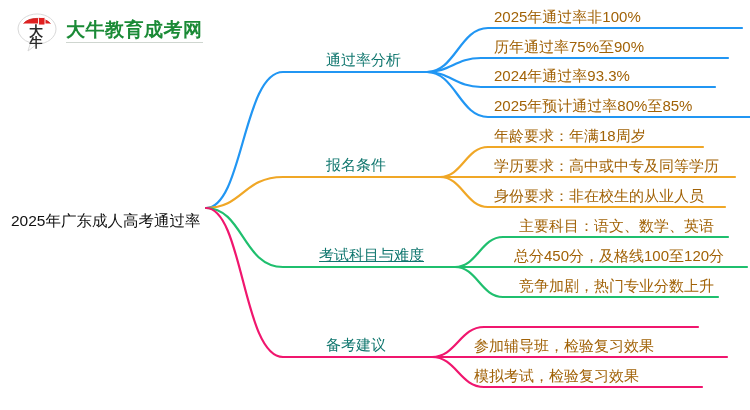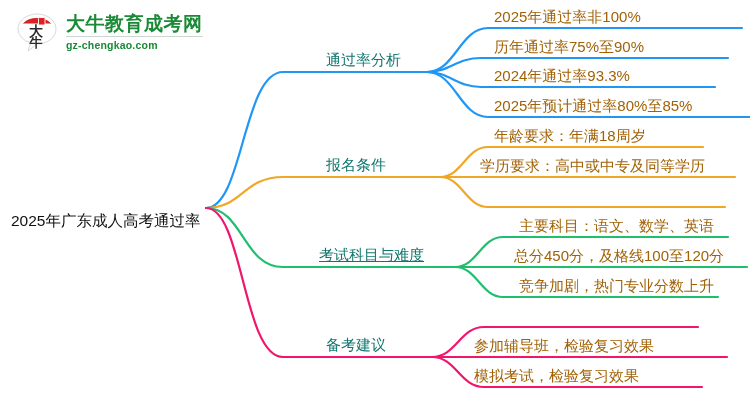--- a/index.html
+++ b/index.html
@@ -52,21 +52,20 @@
         <path d="M9.5 13.5 a15.5 10 0 0 1 27 0 z" fill="#e02020"></path>
         <path d="M9.5 13.5 a15.5 10 0 0 1 27 0" fill="none" stroke="#c41414" stroke-width="0.8"></path>
         <rect x="24.5" y="7.5" width="6.5" height="7.5" rx="1" fill="#e02020" stroke="#ffffff" stroke-width="0.9"></rect>
         <text x="22" y="26" font-family="'DejaVu Sans', sans-serif" font-size="14" font-weight="bold" fill="#2b2b2b" text-anchor="middle">大</text>
         <text x="22" y="37" font-family="'DejaVu Sans', sans-serif" font-size="13" font-weight="bold" fill="#2b2b2b" text-anchor="middle">牛</text>
       </svg>
     </div>
     <div id="logo-text">
       <div id="logo-title">大牛教育成考网</div>
       <div id="logo-rule"></div>
-      <div id="logo-sub">gz-chengkao.com</div>
     </div>
   </div>
 
   <svg id="wires" viewBox="0 0 750 410" xmlns="http://www.w3.org/2000/svg">
 
     <g fill="none" stroke-width="2.2" stroke-linecap="round">
 
       <g stroke="#2196f3">
 
         <path d="M206,208 C243,208 243,72 283,72 L327,72"></path>
@@ -112,21 +111,22 @@
   <div class="node branch-node" style="left:326px; top:156px;">报名条件</div>
   <div class="node branch-node" style="left:319px; top:246px;text-decoration:underline;">考试科目与难度</div>
   <div class="node branch-node" style="left:326px; top:336px;">备考建议</div>
 
   <div class="node leaf-node" style="left:494px; top:8px;">2025年通过率非100%</div>
   <div class="node leaf-node" style="left:494px; top:38px;">历年通过率75%至90%</div>
   <div class="node leaf-node" style="left:494px; top:67px;">2024年通过率93.3%</div>
   <div class="node leaf-node" style="left:494px; top:97px;">2025年预计通过率80%至85%</div>
 
   <div class="node leaf-node" style="left:494px; top:127px;">年龄要求：年满18周岁</div>
-  <div class="node leaf-node" style="left:480px; top:157px;font-family:Liberation Serif, serif;">学历要求：高中或中专及同等学历</div>
+  <div class="node leaf-node" style="left:494px; top:157px;font-family:Liberation Serif, serif;">学历要求：高中或中专及同等学历</div>
+  <div class="node leaf-node" style="left:494px; top:187px;">身份要求：非在校生的从业人员</div>
 
   <div class="node leaf-node" style="left:519px; top:217px;">主要科目：语文、数学、英语</div>
   <div class="node leaf-node" style="left:514px; top:247px;">总分450分，及格线100至120分</div>
   <div class="node leaf-node" style="left:519px; top:277px;text-align:right;">竞争加剧，热门专业分数上升</div>
 
   <div class="node leaf-node" style="left:474px; top:337px;">参加辅导班，检验复习效果</div>
   <div class="node leaf-node" style="left:474px; top:367px;">模拟考试，检验复习效果</div>
 
 </div>
 

